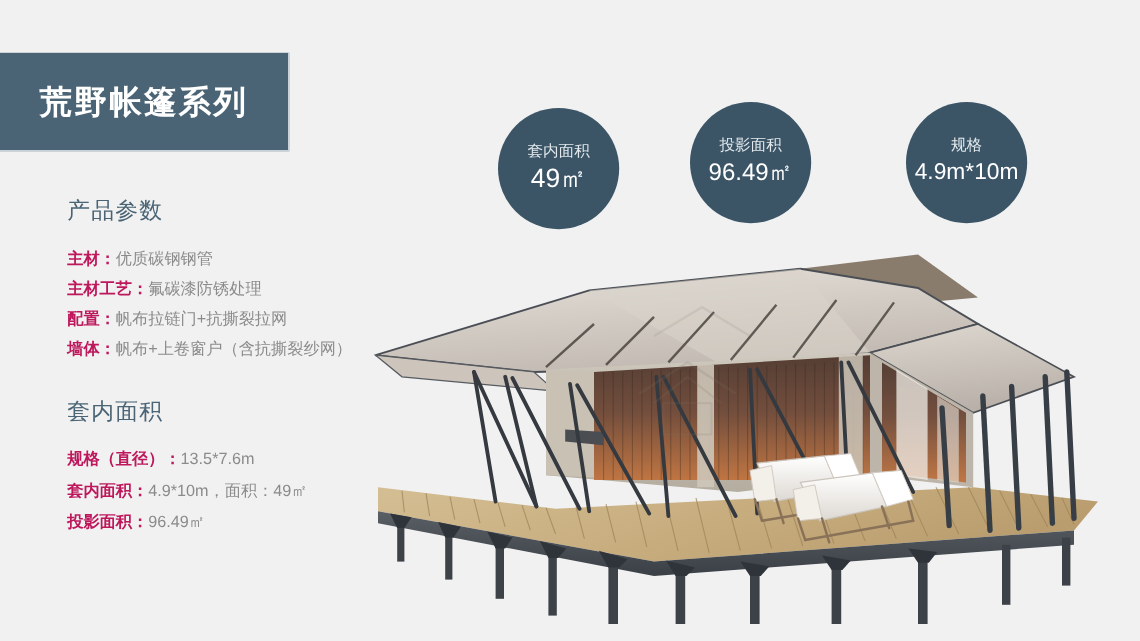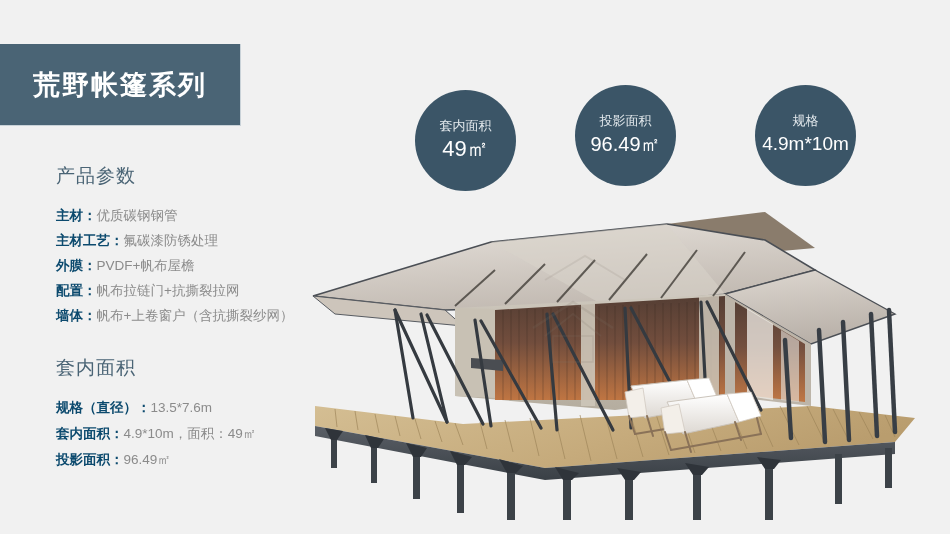--- a/index.html
+++ b/index.html
@@ -46,21 +46,21 @@
     letter-spacing:1px;
     margin-bottom:14px;
     white-space:nowrap;
   }
   .param-row {
     font-size:13.5px;
     line-height:25px;
     white-space:nowrap;
   }
   .param-label {
-    color:#0c4a6e;
+    color:#be185d;
     font-weight:bold;
   }
   .param-value {
     color:#8b8b8b;
     font-weight:normal;
   }
   #spec-section { margin-top:27px; }
   #spec-section .param-row { line-height:26px; }
 
   
@@ -115,23 +115,20 @@
   <div id="info-column">
 
     <div id="product-section">
       <div class="section-heading">产品参数</div>
 
       <div class="param-row">
         <span class="param-label">主材：</span><span class="param-value">优质碳钢钢管</span>
       </div>
       <div class="param-row">
         <span class="param-label">主材工艺：</span><span class="param-value">氟碳漆防锈处理</span>
-      </div>
-      <div class="param-row">
-        <span class="param-label">外膜：</span><span class="param-value">PVDF+帆布屋檐</span>
       </div>
       <div class="param-row">
         <span class="param-label">配置：</span><span class="param-value">帆布拉链门+抗撕裂拉网</span>
       </div>
       <div class="param-row">
         <span class="param-label">墙体：</span><span class="param-value">帆布+上卷窗户（含抗撕裂纱网）</span>
       </div>
     </div>
 
     <div id="spec-section">

